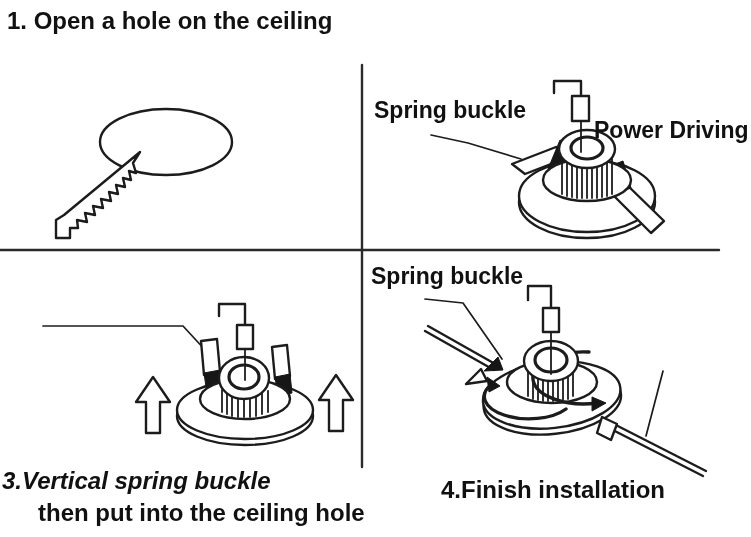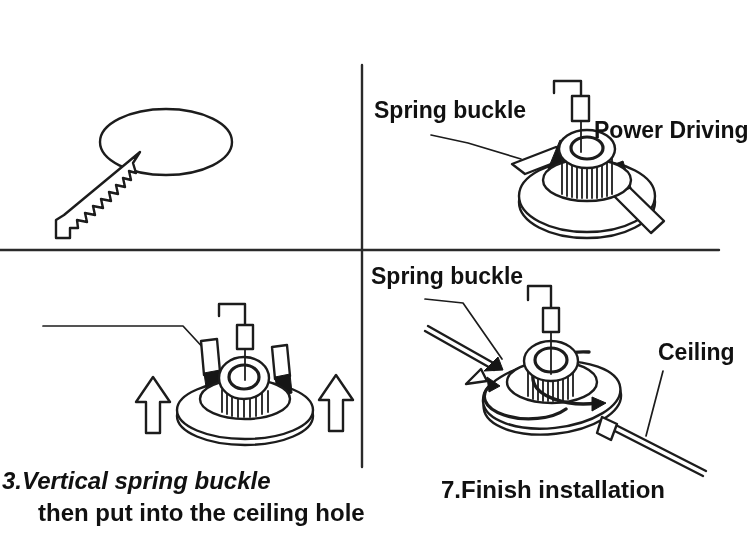--- a/index.html
+++ b/index.html
@@ -157,30 +157,30 @@
       <polygon class="wh" points="466,384 481,369 487,381"></polygon>
       <ellipse class="wh" cx="551" cy="361" rx="27" ry="20"></ellipse>
       <ellipse class="wh hole" cx="551" cy="360" rx="16" ry="12"></ellipse>
 
       <polyline class="ln" points="528,300 528,286 551,286 551,308"></polyline>
       <rect class="wh" x="543" y="308" width="16" height="24"></rect>
       <line class="ln fin" x1="551" y1="332" x2="551" y2="374"></line>
     </g>
   </svg>
 
+  <div class="txt h" style="left:7px;top:7px;">1. Open a hole on the ceiling</div>
 
 
   <div class="txt lbl" style="left:374px;top:97px;">Spring buckle</div>
 
   <div class="txt lbl" style="left:594px;top:117px;">Power Driving</div>
 
   <div class="txt lbl" style="left:371px;top:263px;">Spring buckle</div>
 
-  <div class="txt lbl" style="left:658px;top:339px;">Ceiling</div>
 
   <div>
     <div class="txt h" style="left:2px;top:467px;font-style:italic;">3.Vertical spring buckle</div>
     <div class="txt h" style="left:38px;top:499px;">then put into the ceiling hole</div>
   </div>
 
-  <div class="txt h" style="left:441px;top:476px;">7.Finish installation</div>
+  <div class="txt h" style="left:441px;top:476px;">4.Finish installation</div>
 
 </div>
 
 </body></html>

